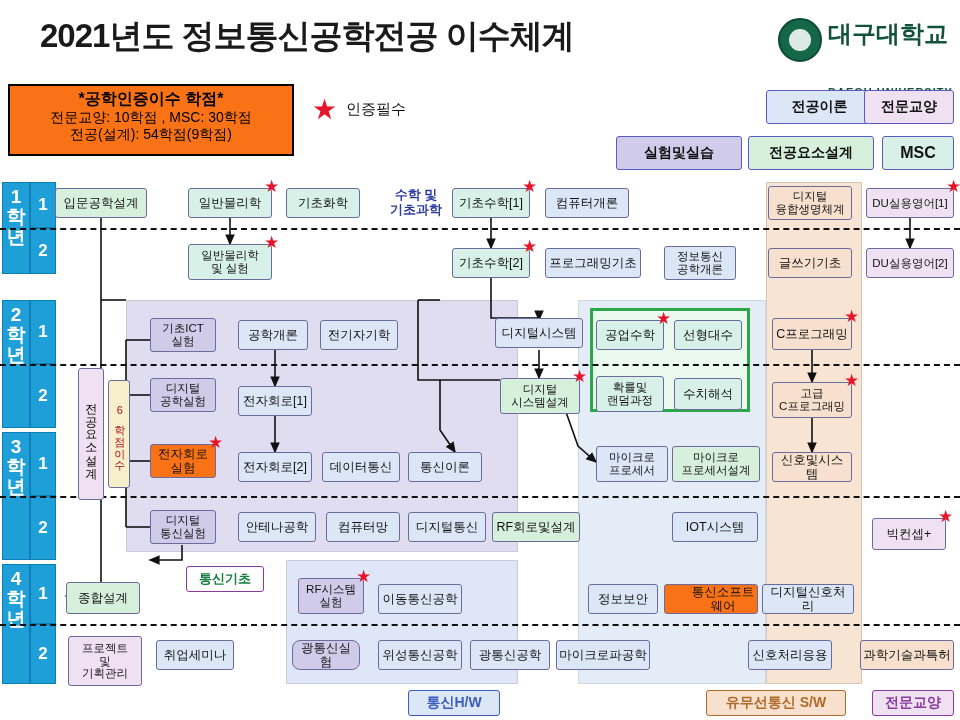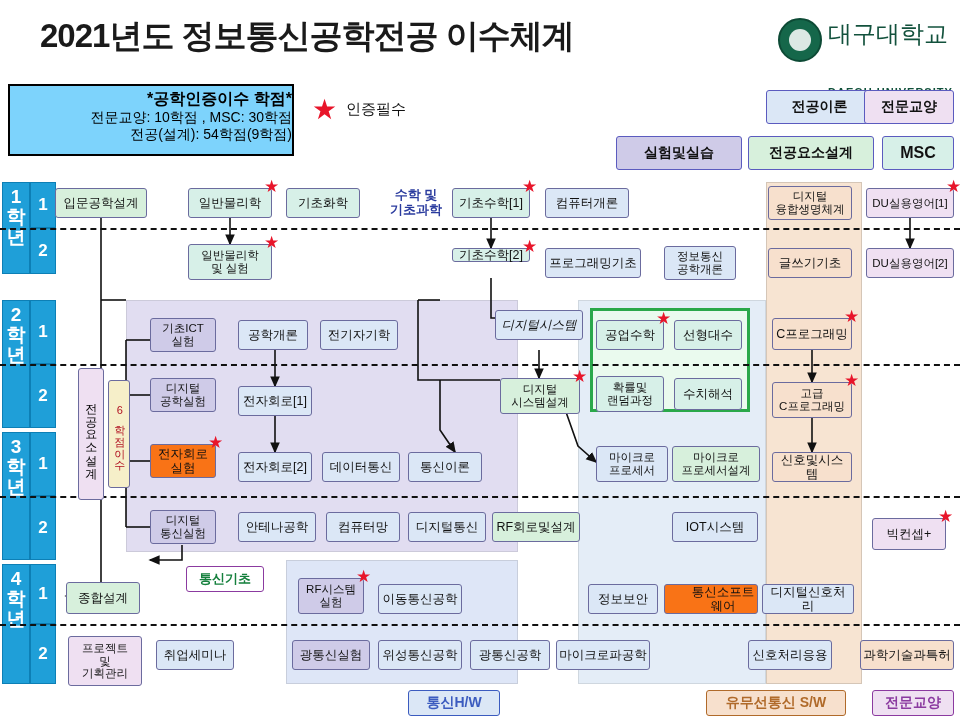--- a/index.html
+++ b/index.html
@@ -20,27 +20,27 @@
   }
   .logo-wrap { position:absolute; left:778px; top:16px; width:176px; height:50px; }
   .logo-seal {
     position:absolute; left:0; top:2px; width:44px; height:44px; border-radius:50%;
     background:#15674a; border:2px solid #0d4a35;
   }
   .logo-seal:after{
     content:""; position:absolute; left:9px; top:9px; width:22px; height:22px;
     border-radius:50%; background:#ffffff; opacity:.85;
   }
-  .logo-text-ko { position:absolute; left:50px; top:2px; font-size:24px; font-weight:normal; color:#12513c; }
+  .logo-text-ko { position:absolute; left:50px; top:2px; font-size:24px; font-weight:bold; color:#12513c; }
   .logo-text-en { position:absolute; left:50px; top:30px; font-size:11px; font-weight:bold; color:#12513c; letter-spacing:1px;margin-top:40px;}
 
   
   .cert-box {
     position:absolute; left:8px; top:84px; width:286px; height:72px;
-    border:2px solid #000; background:#7dd3fc; text-align:right;
+    border:2px solid #000; background:#f97316; text-align:center;
     padding-top:3px; line-height:1.22;
   }
   .cert-box .l1 { font-size:16px; font-weight:bold; }
   .cert-box .l2 { font-size:14px; }
   .cert-box .l3 { font-size:14px; }
 
   .legend-star { position:absolute; left:312px; top:96px; font-size:28px; color:#e8152a; line-height:1; }
   .legend-star-label { position:absolute; left:346px; top:100px; font-size:15px; color:#111; }
 
   
@@ -192,32 +192,32 @@
       <div class="course" style="left: 452px; top: 188px; width: 78px; height: 30px; background: rgb(215, 240, 232); white-space: pre-line;">기초수학[1]</div>
       <div class="star" style="left: 522px; top: 178px;">★</div>
       <div class="course" style="left: 545px; top: 188px; width: 84px; height: 30px; background: rgb(219, 231, 246); white-space: pre-line;">컴퓨터개론</div>
       <div class="course small" style="left: 768px; top: 186px; width: 84px; height: 34px; background: rgb(247, 224, 205); white-space: pre-line;">디지털
 융합생명체계</div>
       <div class="course small" style="left: 866px; top: 188px; width: 88px; height: 30px; background: rgb(239, 224, 242); white-space: pre-line;">DU실용영어[1]</div>
       <div class="star" style="left: 946px; top: 178px;">★</div>
       <div class="course small" style="left: 188px; top: 244px; width: 84px; height: 36px; background: rgb(215, 240, 232); white-space: pre-line;">일반물리학
 및 실험</div>
       <div class="star" style="left: 264px; top: 234px;">★</div>
-      <div class="course" style="left: 452px; top: 248px; width: 78px; height: 14px; background: rgb(215, 240, 232); white-space: pre-line;">기초수학[2]</div>
+      <div class="course" style="left: 452px; top: 248px; width: 78px; height: 30px; background: rgb(215, 240, 232); white-space: pre-line;">기초수학[2]</div>
       <div class="star" style="left: 522px; top: 238px;">★</div>
       <div class="course" style="left: 545px; top: 248px; width: 96px; height: 30px; background: rgb(219, 231, 246); white-space: pre-line;">프로그래밍기초</div>
       <div class="course small" style="left: 664px; top: 246px; width: 72px; height: 34px; background: rgb(219, 231, 246); white-space: pre-line;">정보통신
 공학개론</div>
       <div class="course" style="left: 768px; top: 248px; width: 84px; height: 30px; background: rgb(247, 224, 205); white-space: pre-line;">글쓰기기초</div>
       <div class="course small" style="left: 866px; top: 248px; width: 88px; height: 30px; background: rgb(239, 224, 242); white-space: pre-line;">DU실용영어[2]</div>
       <div class="course small" style="left: 150px; top: 318px; width: 66px; height: 34px; background: rgb(207, 203, 232); white-space: pre-line;">기초ICT
 실험</div>
       <div class="course" style="left: 238px; top: 320px; width: 70px; height: 30px; background: rgb(219, 231, 246); white-space: pre-line;">공학개론</div>
       <div class="course" style="left: 320px; top: 320px; width: 78px; height: 30px; background: rgb(219, 231, 246); white-space: pre-line;">전기자기학</div>
-      <div class="course" style="left: 495px; top: 310px; width: 88px; height: 30px; background: rgb(219, 231, 246); white-space: pre-line; font-style: italic;">디지털시스템</div>
+      <div class="course" style="left: 495px; top: 318px; width: 88px; height: 30px; background: rgb(219, 231, 246); white-space: pre-line;">디지털시스템</div>
       <div class="course" style="left: 596px; top: 320px; width: 68px; height: 30px; background: rgb(215, 240, 232); white-space: pre-line;">공업수학</div>
       <div class="star" style="left: 656px; top: 310px;">★</div>
       <div class="course" style="left: 674px; top: 320px; width: 68px; height: 30px; background: rgb(215, 240, 232); white-space: pre-line;">선형대수</div>
       <div class="course" style="left: 772px; top: 318px; width: 80px; height: 32px; background: rgb(247, 224, 205); white-space: pre-line;">C프로그래밍</div>
       <div class="star" style="left: 844px; top: 308px;">★</div>
       <div class="course small" style="left: 150px; top: 378px; width: 66px; height: 34px; background: rgb(207, 203, 232); white-space: pre-line;">디지털
 공학실험</div>
       <div class="course" style="left: 238px; top: 386px; width: 74px; height: 30px; background: rgb(219, 231, 246); white-space: pre-line;">전자회로[1]</div>
       <div class="course small" style="left: 500px; top: 378px; width: 80px; height: 36px; background: rgb(215, 240, 220); white-space: pre-line;">디지털
 시스템설계</div>
@@ -253,21 +253,21 @@
 실험</div>
       <div class="star" style="left: 356px; top: 568px;">★</div>
       <div class="course" style="left: 378px; top: 584px; width: 84px; height: 30px; background: rgb(219, 231, 246); white-space: pre-line;">이동통신공학</div>
       <div class="course" style="left: 588px; top: 584px; width: 70px; height: 30px; background: rgb(219, 231, 246); white-space: pre-line;">정보보안</div>
       <div class="course" style="left: 664px; top: 584px; width: 94px; height: 30px; background: #f97316; white-space: pre-line; padding-left: 26px;">통신소프트웨어</div>
       <div class="course" style="left: 762px; top: 584px; width: 92px; height: 30px; background: rgb(219, 231, 246); white-space: pre-line;">디지털신호처리</div>
       <div class="course small" style="left: 68px; top: 636px; width: 74px; height: 50px; background: rgb(239, 224, 242); white-space: pre-line;">프로젝트
 및
 기획관리</div>
       <div class="course" style="left: 156px; top: 640px; width: 78px; height: 30px; background: rgb(219, 231, 246); white-space: pre-line;">취업세미나</div>
-      <div class="course" style="left: 292px; top: 640px; width: 78px; height: 30px; background: rgb(207, 203, 232); white-space: pre-line;">광통신실험</div>
+      <div class="course" style="left: 292px; top: 640px; width: 68px; height: 30px; background: rgb(207, 203, 232); white-space: pre-line; border-radius: 8px;">광통신실험</div>
       <div class="course" style="left: 378px; top: 640px; width: 84px; height: 30px; background: rgb(219, 231, 246); white-space: pre-line;">위성통신공학</div>
       <div class="course" style="left: 470px; top: 640px; width: 80px; height: 30px; background: rgb(219, 231, 246); white-space: pre-line;">광통신공학</div>
       <div class="course" style="left: 556px; top: 640px; width: 94px; height: 30px; background: rgb(219, 231, 246); white-space: pre-line;">마이크로파공학</div>
       <div class="course" style="left: 748px; top: 640px; width: 84px; height: 30px; background: rgb(219, 231, 246); white-space: pre-line;">신호처리응용</div>
       <div class="course" style="left: 860px; top: 640px; width: 94px; height: 30px; background: rgb(247, 224, 205); white-space: pre-line;">과학기술과특허</div>
     </div>
 
   <div id="footer-layer">
       <div class="chip" style="left: 408px; top: 690px; width: 92px; height: 26px; background: rgb(219, 231, 246); border: 1px solid rgb(59, 91, 191); color: rgb(59, 91, 191);">통신H/W</div>
       <div class="chip" style="left: 706px; top: 690px; width: 140px; height: 26px; background: rgb(247, 224, 205); border: 1px solid rgb(176, 106, 42); color: rgb(176, 106, 42);">유무선통신 S/W</div>

